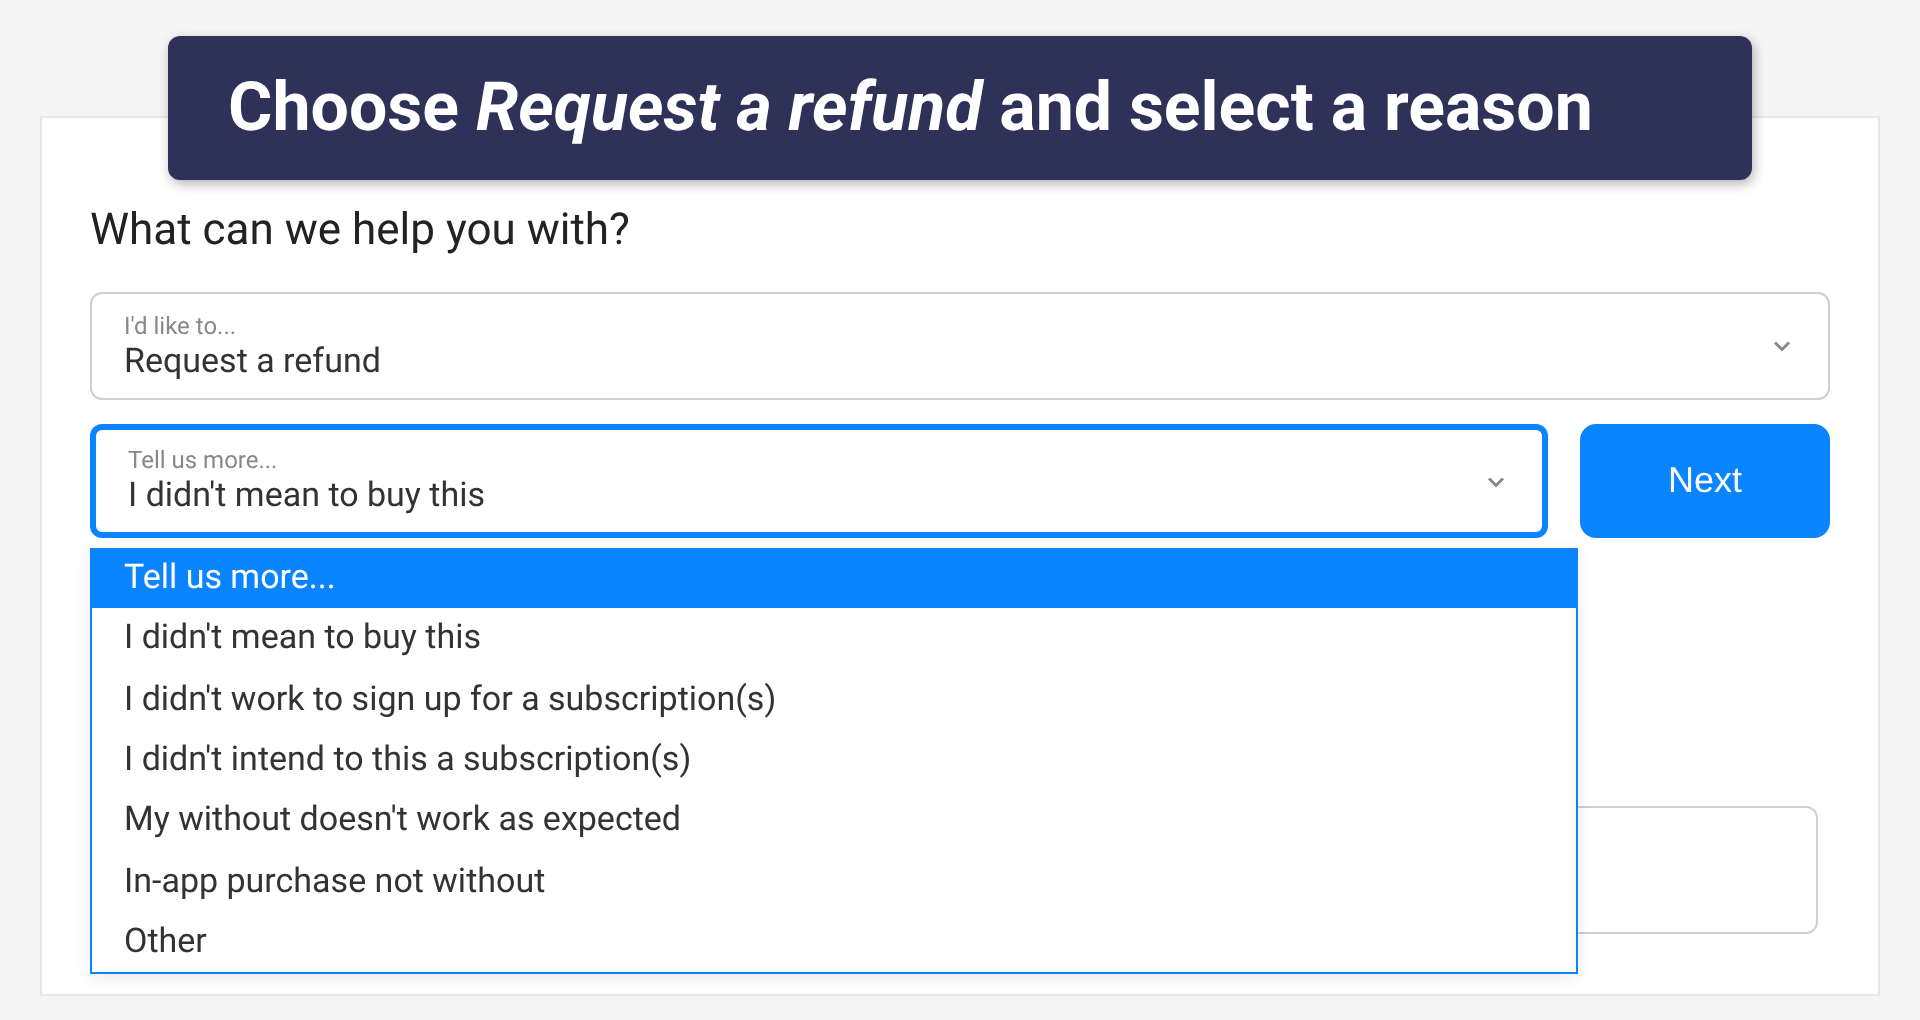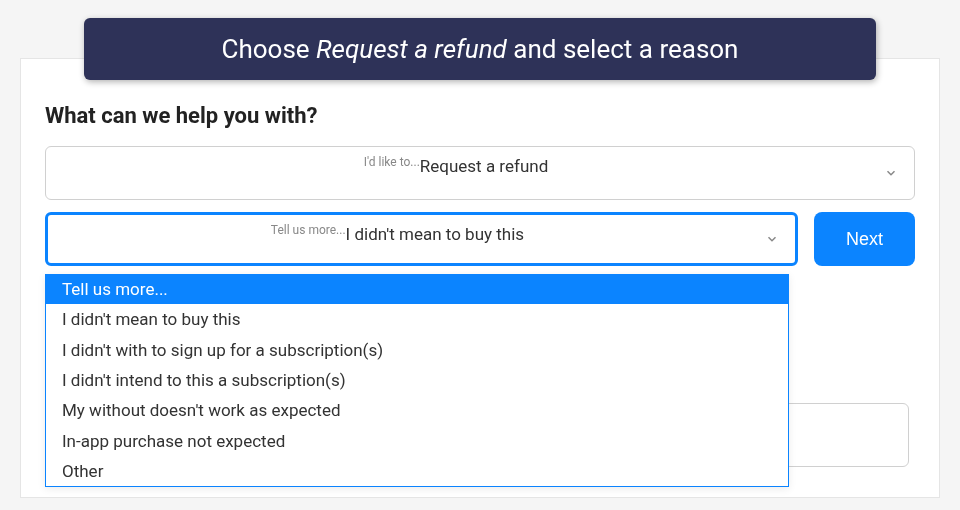--- a/index.html
+++ b/index.html
@@ -7,67 +7,66 @@
     font-family: -apple-system, BlinkMacSystemFont, "Segoe UI", Roboto, Helvetica, Arial, sans-serif;
     background: #f5f5f5;
     width: 960px;
     height: 510px;
     overflow: hidden;
     position: relative;
   }
   .banner {
     background: #2e3258;
     color: #fff;
-    font-size: 26px;
-    font-weight: 400;
+    font-size: 34px;
+    font-weight: 700;
     padding: 16px 30px;
     border-radius: 6px;
     box-shadow: 1px 2px 6px rgba(0,0,0,0.3);
     position: absolute;
     top: 18px;
     left: 84px;
     right: 84px;
-    text-align: center;
     z-index: 10;
   }
   .banner .italic { font-style: italic; }
   .card {
     background: #fff;
     border: 1px solid #e5e5e5;
     position: absolute;
     top: 58px;
     left: 20px;
     right: 20px;
     bottom: 12px;
     padding: 38px 24px 20px 24px;
   }
   .question {
     font-size: 22px;
     color: #222;
-    font-weight: 700;
+    font-weight: 400;
     margin-bottom: 18px;
     margin-top: 6px;
   }
   .row {
     display: flex;
     gap: 16px;
     align-items: stretch;
     margin-bottom: 12px;
     position: relative;
   }
   .select-box {
     flex: 1;
     border: 1px solid #d0d0d0;
     border-radius: 6px;
     padding: 8px 64px 8px 16px;
     background: #fff;
     position: relative;
     min-height: 54px;
     display: flex;
-    flex-direction: row;
+    flex-direction: column;
     justify-content: center;
   }
   .select-box.focused {
     border: 3px solid #0b84ff;
     border-radius: 6px;
   }
   .select-label {
     font-size: 12px;
     color: #888;
   }
@@ -86,21 +85,21 @@
     color: #888;
   }
   .chevron svg { width: 100%; height: 100%; display: block; }
   .next-btn {
     background: #0b84ff;
     color: #fff;
     border: none;
     border-radius: 8px;
     font-size: 18px;
     font-weight: 400;
-    padding: 0 32px;
+    padding: 0 44px;
     cursor: pointer;
     min-width: 100px;
   }
   .dropdown-list {
     position: absolute;
     left: 0;
     top: 62px;
     width: calc(100% - 116px);
     background: #fff;
     border: 1px solid #0b84ff;
@@ -163,22 +162,22 @@
         <svg viewBox="0 0 24 24" fill="none" stroke="currentColor" stroke-width="2.5">
             <polyline points="6 9 12 15 18 9"></polyline>
           </svg>
       </span>
     </div>
     <button class="next-btn">Next</button>
 
     <div class="dropdown-list" id="dropdown-list">
         <div class="dropdown-item highlighted">Tell us more...</div>
         <div class="dropdown-item">I didn't mean to buy this</div>
-        <div class="dropdown-item">I didn't with to sign up for a subscription(s)</div>
+        <div class="dropdown-item">I didn't work to sign up for a subscription(s)</div>
         <div class="dropdown-item">I didn't intend to this a subscription(s)</div>
         <div class="dropdown-item">My without doesn't work as expected</div>
-        <div class="dropdown-item">In-app purchase not expected</div>
+        <div class="dropdown-item">In-app purchase not without</div>
         <div class="dropdown-item">Other</div>
       </div>
   </div>
 
   <div class="hidden-input"></div>
 </div>
 
 </body></html>

